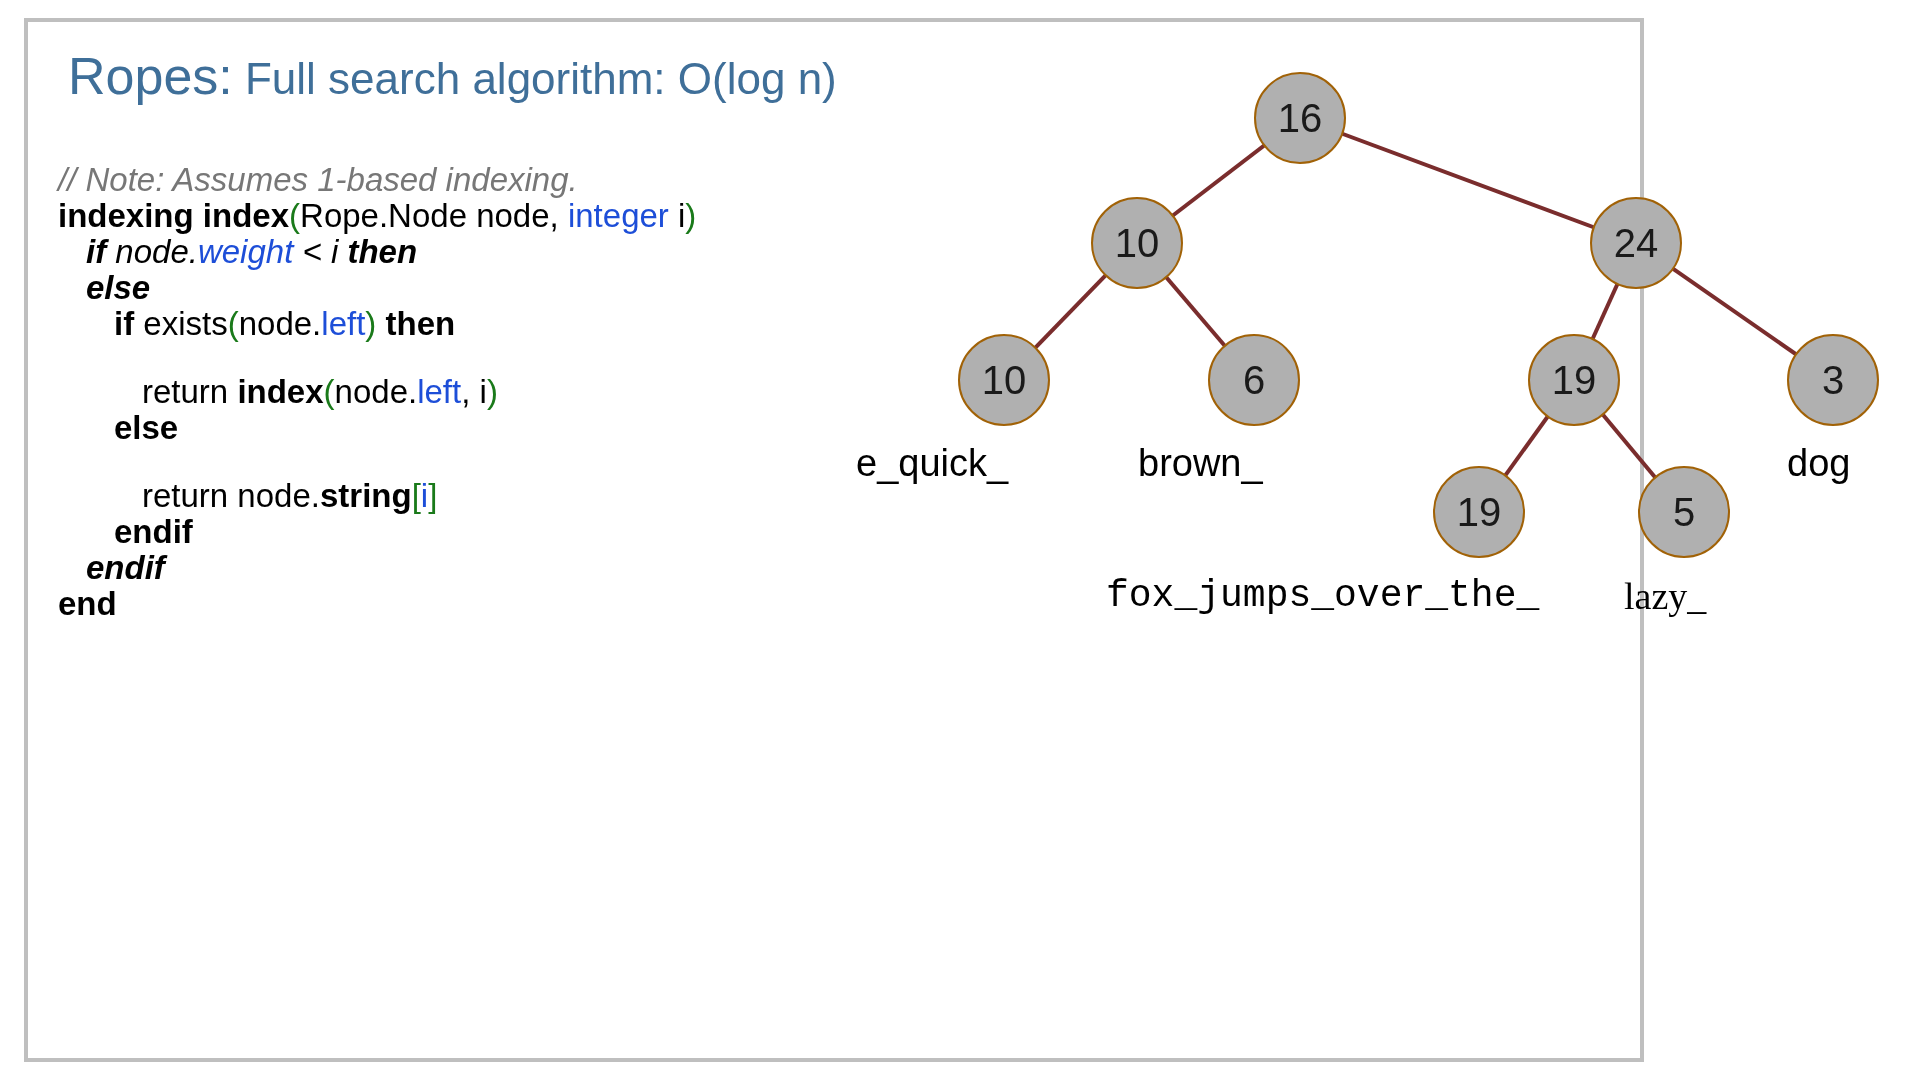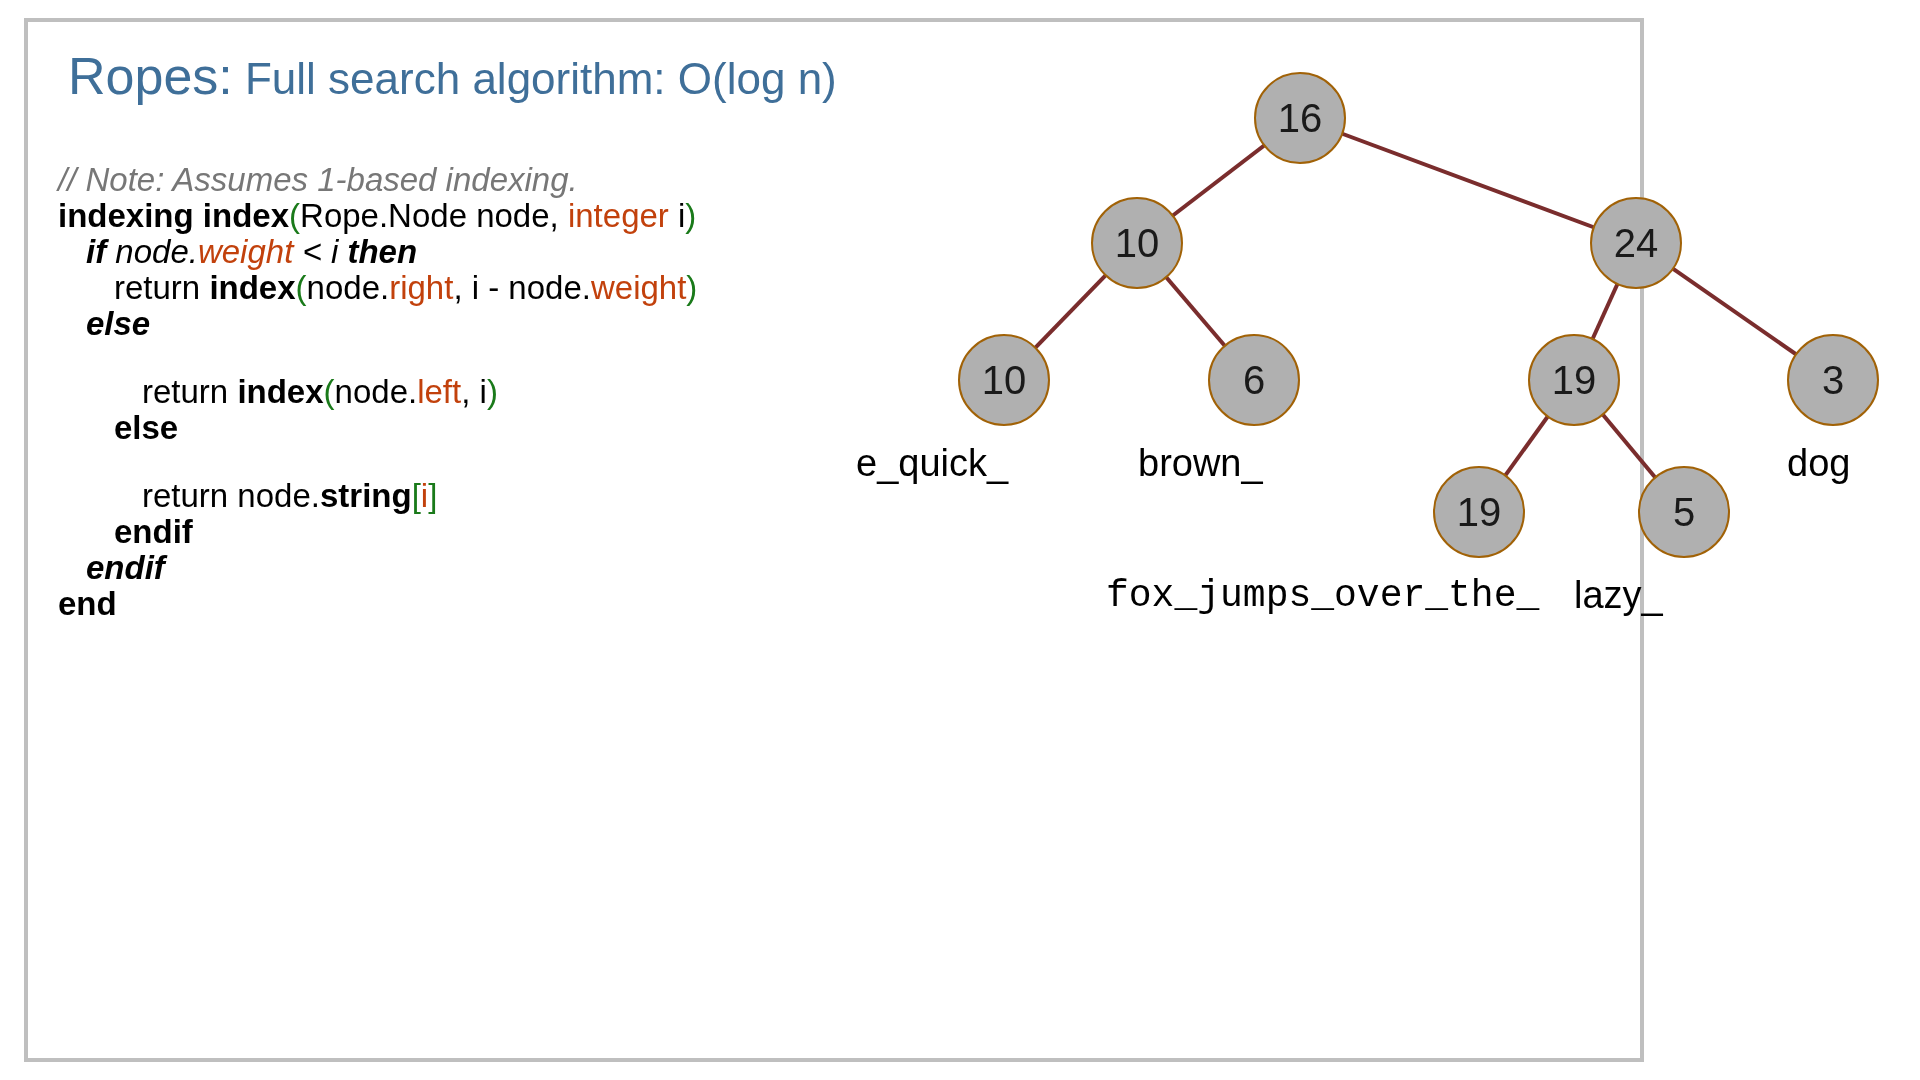--- a/index.html
+++ b/index.html
@@ -43,21 +43,21 @@
     top: 140px;
     font-family: Arial, Helvetica, sans-serif;
     font-size: 33px;
     line-height: 36px;
     color: #000;
     white-space: nowrap;
   }
   .code .note { font-style: italic; color: #777; }
   .code .kw  { font-weight: bold; }
   .code .fn  { font-weight: bold; }
-  .code .gn  { color: #c2410c; }
+  .code .gn  { color: #1d4ed8; }
   .code .br  { color: #1a7a1a; } 
   .i0 { padding-left: 0px; }
   .i1 { padding-left: 28px; font-style: italic; }
   .i2 { padding-left: 56px; }
   .i3 { padding-left: 84px; margin-top: 32px; }
 
   
   .tree-svg {
     position: absolute;
     left: 0;
@@ -99,24 +99,24 @@
   </div>
 
   <div class="code">
     <div class="i0"><span class="note">// Note: Assumes 1-based indexing.</span></div>
     <div class="i0">
       <span class="kw">indexing </span><span class="fn">index</span><span class="br">(</span><span>Rope.Node node</span><span>, </span><span class="gn">integer </span><span>i</span><span class="br">)</span>
     </div>
     <div class="i1">
       <span class="kw">if</span><span> node.</span><span class="gn">weight</span><span> &lt; i </span><span class="kw">then</span>
     </div>
+    <div class="i1"><span class="kw">else</span></div>
     <div class="i2">
-      <span>return </span><span class="fn">index</span><span class="br">(</span><span>node.</span><span class="gn">right</span><span>, i - node.</span><span class="gn">weight</span><span class="br">)</span>
+      <span class="kw">if</span><span> exists</span><span class="br">(</span><span>node.</span><span class="gn">left</span><span class="br">) </span><span class="kw">then</span>
     </div>
-    <div class="i1"><span class="kw">else</span></div>
     <div class="i3">
       <span>return </span><span class="fn">index</span><span class="br">(</span><span>node.</span><span class="gn">left</span><span>, i</span><span class="br">)</span>
     </div>
     <div class="i2"><span class="kw">else</span></div>
     <div class="i3">
       <span>return node.</span><span class="fn">string</span><span class="br">[</span><span class="gn">i</span><span class="br">]</span>
     </div>
     <div class="i2"><span class="kw">endif</span></div>
     <div class="i1"><span class="kw">endif</span></div>
     <div class="i0"><span class="kw">end</span></div>
@@ -145,17 +145,17 @@
         <div class="tnode" style="left: 1759px; top: 312px;">3</div>
         <div class="tnode" style="left: 1405px; top: 444px;">19</div>
         <div class="tnode" style="left: 1610px; top: 444px;">5</div>
       </div>
 
   <div id="tree-leaves">
         <div class="leaftxt" style="left: 828px; top: 420px;">e_quick_</div>
         <div class="leaftxt" style="left: 1110px; top: 420px;">brown_</div>
         <div class="leaftxt" style="left: 1759px; top: 420px;">dog</div>
         <div class="leaftxt" style="left: 1078px; top: 552px; font-family: Liberation Mono, monospace;">fox_jumps_over_the_</div>
-        <div class="leaftxt" style="left: 1546px; top: 552px;">lazy_</div>
+        <div class="leaftxt" style="left: 1596px; top: 552px; font-family: Liberation Serif, serif;">lazy_</div>
       </div>
 
 </div>
 </div>
 
 </body></html>

